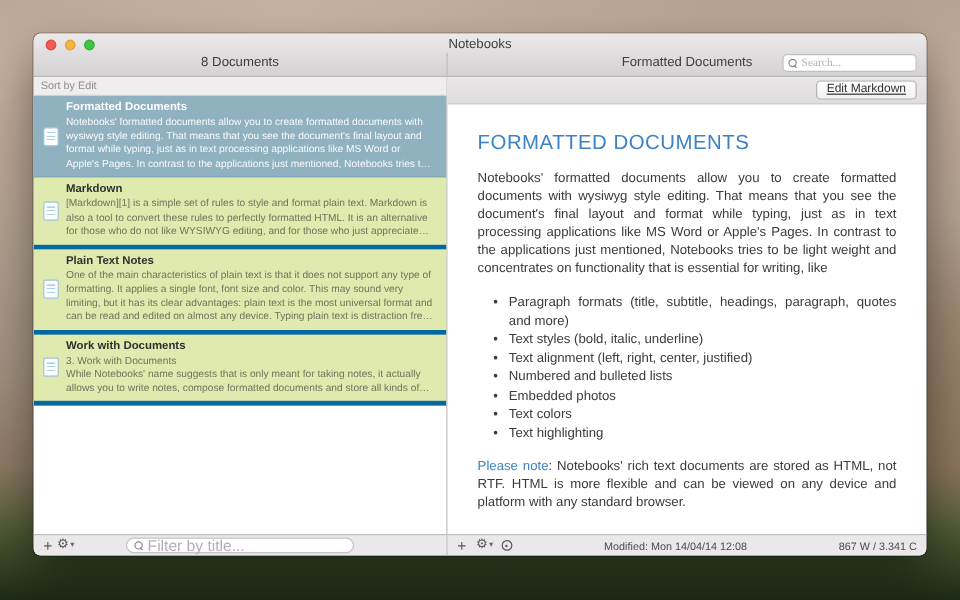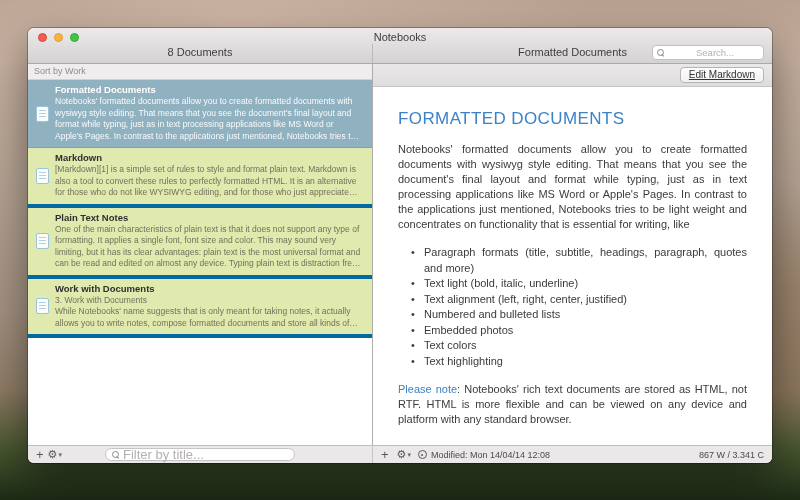--- a/index.html
+++ b/index.html
@@ -39,21 +39,21 @@
   .pt-left { width:345px; border-right:1px solid #bcbabb; text-align:center;
     font-size:11px; color:#3e3e3e; line-height:17px; }
   .pt-right { flex:1; position:relative; text-align:center;
     font-size:11px; color:#3e3e3e; line-height:17px; }
   .searchbox {
     position:absolute; right:8px; top:1px; width:112px; height:15px;
     background:#fff; border:1px solid #c2c0c1; border-radius:4px;
     display:flex; align-items:center; padding:0 4px; gap:3px;
   }
   .searchbox input { border:none; outline:none; width:100%; font-size:9.5px;
-    color:#444; background:transparent; font-family:Liberation Sans, sans-serif;margin-left:28px;}
+    color:#444; background:transparent; font-family:Liberation Serif, serif;}
   .searchbox input::placeholder { color:#b2b0b1; }
   .mag { position:relative; width:8px; height:8px; flex:0 0 8px; }
   .mag::before { content:""; position:absolute; left:0; top:0; width:5px; height:5px;
     border:1.2px solid #8a8889; border-radius:50%; }
   .mag::after { content:""; position:absolute; left:5.4px; top:5.4px; width:3px;
     height:1.2px; background:#8a8889; transform:rotate(45deg); transform-origin:0 0; }
 
   
   .main { flex:1; display:flex; min-height:0; }
   .left-pane { width:345px; flex:0 0 345px; border-right:1px solid #aeacad;
@@ -111,21 +111,21 @@
   .filterbox { position:absolute; left:50%; transform:translateX(-50%);
     width:190px; height:13px; background:#fff; border:1px solid #c6c4c5;
     border-radius:7px; display:flex; align-items:center; padding:0 6px; gap:3px; }
   .filterbox input { border:none; outline:none; width:100%; font-size:13px;
     color:#444; background:transparent; font-family:Liberation Sans, sans-serif; }
   .filterbox input::placeholder { color:#b2b0b1; }
   .circ { position:relative; width:9px; height:9px; border:1px solid #5c5a5b;
     border-radius:50%; margin-left:3px; }
   .circ::after { content:""; position:absolute; left:50%; top:50%; width:2px; height:2px;
     margin:-1px 0 0 -1px; border-radius:50%; background:#5c5a5b; }
-  .sb-mod { flex:1; text-align:left; }
+  .sb-mod { flex:1; text-align:center; }
   .sb-counts { text-align:right; }
 </style>
 </head>
 <body>
 
 <div class="desktop">
   <div class="window">
 
     <div class="titlebar">
       <div class="traffic">
@@ -141,21 +141,21 @@
           <div class="searchbox">
             <span class="mag"></span>
             <input placeholder="Search..." style="">
           </div>
         </div>
       </div>
     </div>
 
     <div class="main">
       <div class="left-pane">
-        <div class="sort-bar">Sort by Work</div>
+        <div class="sort-bar">Sort by Edit</div>
         <div class="doc-list" id="doc-list">
             <div class="list-item selected">
               <span class="page-icon"></span>
               <div class="li-title">Formatted Documents</div>
               <div class="li-preview" style="-webkit-line-clamp: 4;">Notebooks' formatted documents allow you to create formatted documents with wysiwyg style editing. That means that you see the document's final layout and format while typing, just as in text processing applications like MS Word or Apple's Pages. In contrast to the applications just mentioned, Notebooks tries to be light weight and concentrates on functionality that is essential for writing, like</div>
             </div>
             <div class="list-item">
               <span class="page-icon"></span>
               <div class="li-title">Markdown</div>
               <div class="li-preview" style="-webkit-line-clamp: 3;">[Markdown][1] is a simple set of rules to style and format plain text. Markdown is also a tool to convert these rules to perfectly formatted HTML. It is an alternative for those who do not like WYSIWYG editing, and for those who just appreciate the flexibility and simplicity of Markdown.
@@ -177,21 +177,21 @@
 
       <div class="right-pane">
         <div class="subbar">
           <button class="btn">Edit Markdown</button>
         </div>
         <div class="content">
           <div class="doc-h1">FORMATTED DOCUMENTS</div>
           <p class="doc-p">Notebooks' formatted documents allow you to create formatted documents with wysiwyg style editing. That means that you see the document's final layout and format while typing, just as in text processing applications like MS Word or Apple's Pages. In contrast to the applications just mentioned, Notebooks tries to be light weight and concentrates on functionality that is essential for writing, like</p>
           <ul class="plain" id="features-list">
               <li>Paragraph formats (title, subtitle, headings, paragraph, quotes and more)</li>
-              <li>Text light (bold, italic, underline)</li>
+              <li>Text styles (bold, italic, underline)</li>
               <li>Text alignment (left, right, center, justified)</li>
               <li>Numbered and bulleted lists</li>
               <li>Embedded photos</li>
               <li>Text colors</li>
               <li>Text highlighting</li>
             </ul>
           <p class="doc-p" id="note-para"><a class="doclink">Please note</a>: Notebooks' rich text documents are stored as HTML, not RTF. HTML is more flexible and can be viewed on any device and platform with any standard browser.</p>
 
         </div>
       </div>

